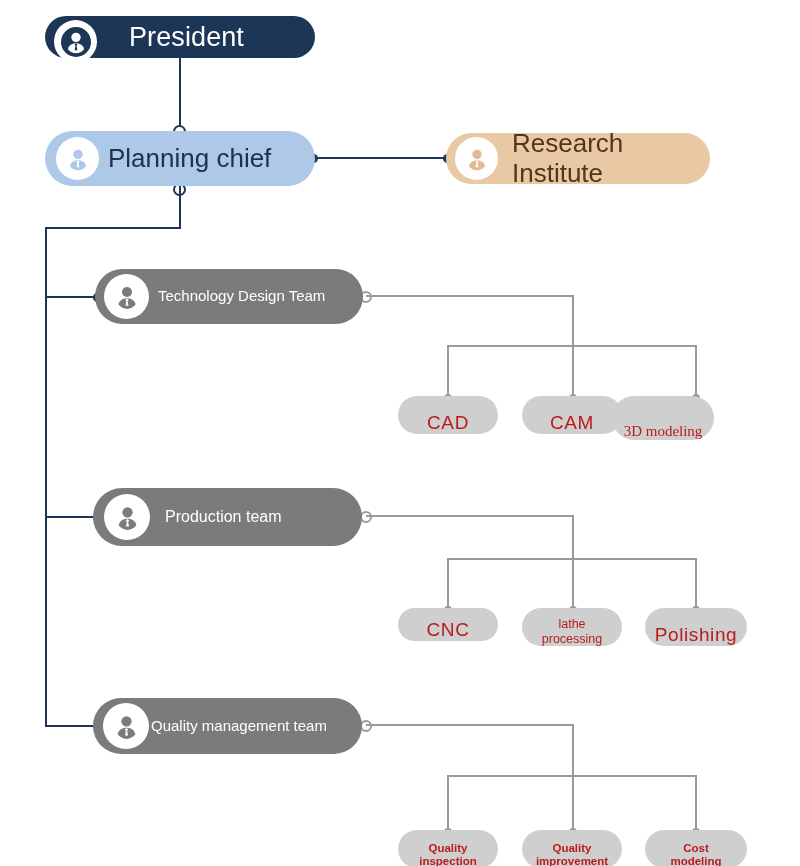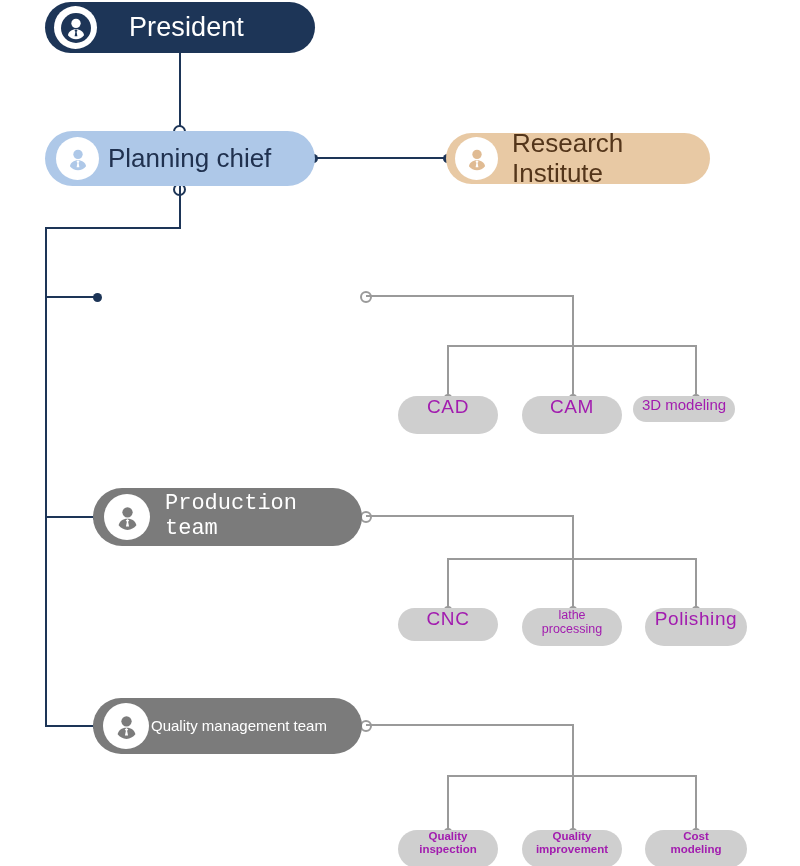--- a/index.html
+++ b/index.html
@@ -107,41 +107,41 @@
   .node-research .label {
     font-size: 26px;
   }
 
   
   .node-team {
     background: #7b7b7b;
     color: #ffffff;
   }
   .node-team .label { font-size: 15px; }
-  .node-team.big .label { font-size: 22px; font-family: Liberation Mono, monospace; }
+  .node-team.big .label { font-size: 16px; }
 
   
   .avatar {
     position: absolute;
     border-radius: 50%;
     background: #ffffff;
     display: flex;
     align-items: center;
     justify-content: center;
   }
   .avatar svg { display: block; }
 
   
   .leaf {
     position: absolute;
     background: #cfcfcf;
-    color: #a21caf;
+    color: #b91c1c;
     border-radius: 999px;
     display: flex;
-    align-items: flex-start;
+    align-items: flex-end;
     justify-content: center;
     text-align: center;
     box-sizing: border-box;
   }
   .leaf .leaf-label {
     white-space: pre-line;
     line-height: 1.15;
   }
   .leaf.lg .leaf-label { font-size: 19px; letter-spacing: .6px; }
   .leaf.md .leaf-label { font-size: 15px; }
@@ -197,21 +197,21 @@
   <div class="dot subring" style="left:366px; top:726px;"></div>
   <div class="line sub h" style="left:366px; top:724px; width:208px;"></div>
   <div class="line sub v" style="left:572px; top:724px; height:106px;"></div>
   <div class="line sub h" style="left:447px; top:775px; width:249px;"></div>
   <div class="line sub v" style="left:447px; top:775px; height:55px;"></div>
   <div class="line sub v" style="left:695px; top:775px; height:55px;"></div>
   <div class="dot subdot" style="left:448px; top:832px;"></div>
   <div class="dot subdot" style="left:573px; top:832px;"></div>
   <div class="dot subdot" style="left:696px; top:832px;"></div>
 
-  <div class="node node-president" style="left:45px; top:2px; width:270px; height:51px; padding-left:84px;">
+  <div class="node node-president" style="left:45px; top:16px; width:270px; height:42px; padding-left:84px;">
     <div class="avatar" style="left:9px; top:4px; width:43px; height:43px;">
       <svg width="30" height="30" viewBox="0 0 32 32" aria-hidden="true">
         <circle cx="16" cy="16" r="16" fill="#1d3557"></circle>
         <circle cx="16" cy="11" r="5" fill="#ffffff"></circle>
         <path d="M16 17.2c-4.6 0-8 2.6-8.6 6.4 2.2 2.7 5.2 4.4 8.6 4.4s6.4-1.7 8.6-4.4c-.6-3.8-4-6.4-8.6-6.4z" fill="#ffffff"></path>
         <path d="M16 17.4l-1.7 1.4 1.1 1.3-.9 4.6h3l-.9-4.6 1.1-1.3z" fill="#1d3557"></path>
       </svg>
     </div>
     <div class="label">President</div>
   </div>
@@ -233,20 +233,31 @@
       <svg width="30" height="30" viewBox="0 0 32 32" aria-hidden="true">
         <circle cx="16" cy="16" r="16" fill="#ffffff"></circle>
         <circle cx="16" cy="11" r="5" fill="#e0bb93"></circle>
         <path d="M16 17.2c-4.6 0-8 2.6-8.6 6.4 2.2 2.7 5.2 4.4 8.6 4.4s6.4-1.7 8.6-4.4c-.6-3.8-4-6.4-8.6-6.4z" fill="#e0bb93"></path>
         <path d="M16 17.4l-1.7 1.4 1.1 1.3-.9 4.6h3l-.9-4.6 1.1-1.3z" fill="#ffffff"></path>
       </svg>
     </div>
     <div class="label">Research Institute</div>
   </div>
 
+  <div class="node node-team" style="left:95px; top:269px; width:268px; height:55px; padding-left:63px;">
+    <div class="avatar" style="left:9px; top:5px; width:45px; height:45px;">
+      <svg width="32" height="32" viewBox="0 0 32 32" aria-hidden="true">
+        <circle cx="16" cy="16" r="16" fill="#ffffff"></circle>
+        <circle cx="16" cy="11" r="5" fill="#7b7b7b"></circle>
+        <path d="M16 17.2c-4.6 0-8 2.6-8.6 6.4 2.2 2.7 5.2 4.4 8.6 4.4s6.4-1.7 8.6-4.4c-.6-3.8-4-6.4-8.6-6.4z" fill="#7b7b7b"></path>
+        <path d="M16 17.4l-1.7 1.4 1.1 1.3-.9 4.6h3l-.9-4.6 1.1-1.3z" fill="#ffffff"></path>
+      </svg>
+    </div>
+    <div class="label">Technology Design Team</div>
+  </div>
 
   <div class="node node-team big" style="left:93px; top:488px; width:269px; height:58px; padding-left:72px;">
     <div class="avatar" style="left:11px; top:6px; width:46px; height:46px;">
       <svg width="33" height="33" viewBox="0 0 32 32" aria-hidden="true">
         <circle cx="16" cy="16" r="16" fill="#ffffff"></circle>
         <circle cx="16" cy="11" r="5" fill="#7b7b7b"></circle>
         <path d="M16 17.2c-4.6 0-8 2.6-8.6 6.4 2.2 2.7 5.2 4.4 8.6 4.4s6.4-1.7 8.6-4.4c-.6-3.8-4-6.4-8.6-6.4z" fill="#7b7b7b"></path>
         <path d="M16 17.4l-1.7 1.4 1.1 1.3-.9 4.6h3l-.9-4.6 1.1-1.3z" fill="#ffffff"></path>
       </svg>
     </div>
@@ -264,21 +275,21 @@
     </div>
     <div class="label">Quality management team</div>
   </div>
 
   <div class="leaf lg" style="left:398px; top:396px; width:100px; height:38px;">
     <span class="leaf-label">CAD</span>
   </div>
   <div class="leaf lg" style="left:522px; top:396px; width:100px; height:38px;">
     <span class="leaf-label">CAM</span>
   </div>
-  <div class="leaf md" style="left:633px; top:396px; width:102px; height:26px;">
+  <div class="leaf md" style="left:612px; top:396px; width:102px; height:44px;font-family:Liberation Serif, serif;">
     <span class="leaf-label">3D modeling</span>
   </div>
 
   <div class="leaf lg" style="left:398px; top:608px; width:100px; height:33px;">
     <span class="leaf-label">CNC</span>
   </div>
   <div class="leaf sm" style="left:522px; top:608px; width:100px; height:38px;">
     <span class="leaf-label">lathe
 processing</span>
   </div>

